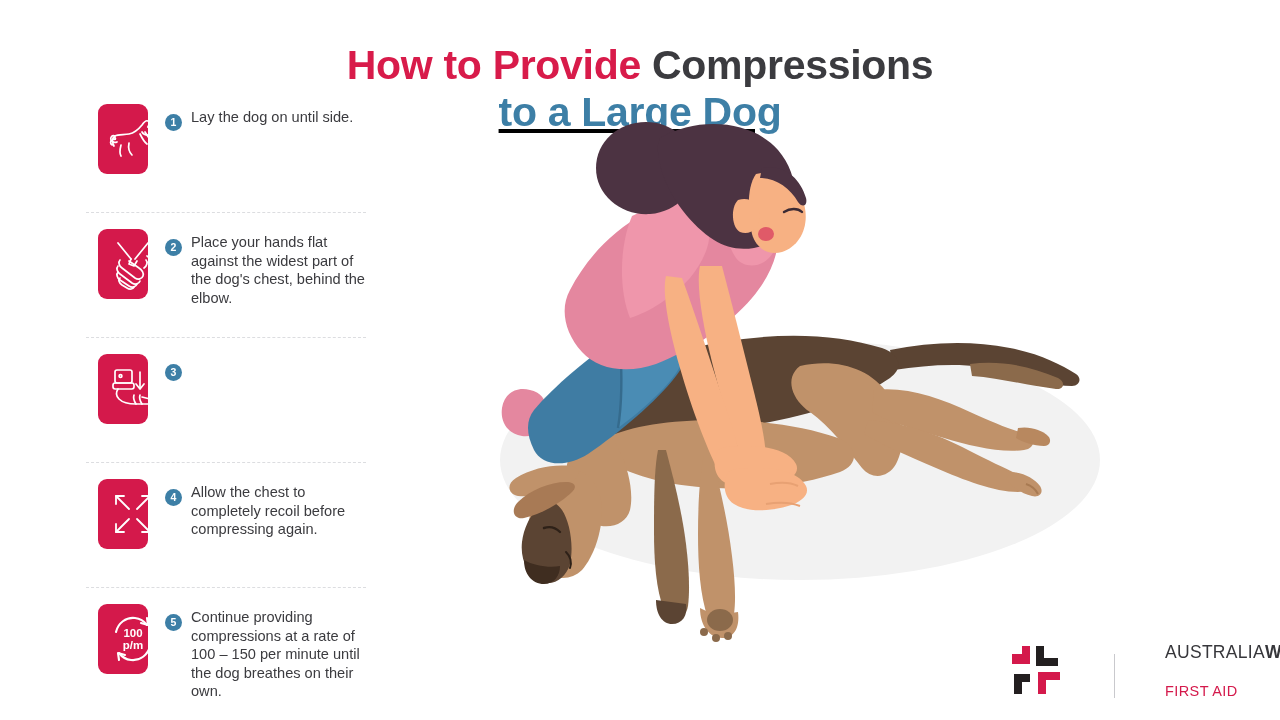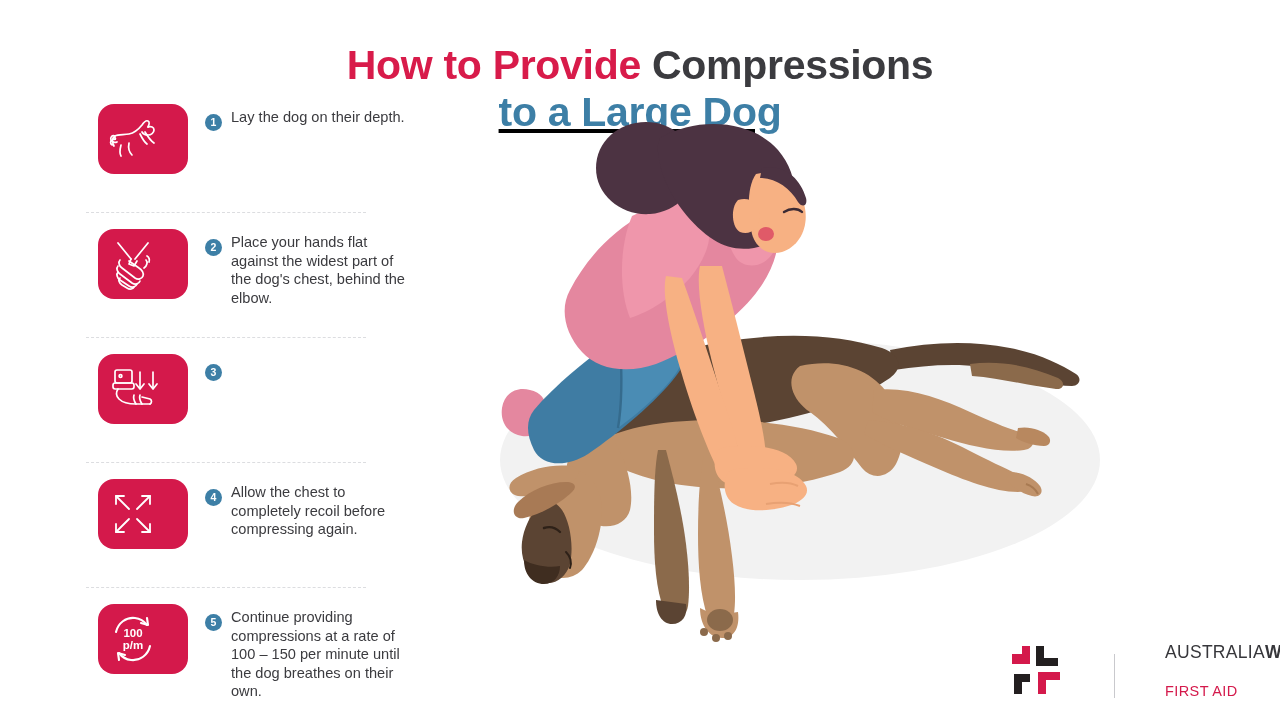--- a/index.html
+++ b/index.html
@@ -49,23 +49,23 @@
     top: 104px;
     width: 320px;
   }
   .step {
     position: relative;
     display: flex;
     align-items: flex-start;
   }
   .step-tile {
     flex: 0 0 auto;
-    width: 90px;
+    width: 50px;
     height: 70px;
-    border-radius: 16px;
+    border-radius: 9px;
     background: #d4194b;
     margin-left: 12px;
     position: relative;
   }
   .step-tile svg { display: block; }
   .step-body {
     display: flex;
     align-items: flex-start;
     margin-left: 17px;
     padding-top: 4px;
@@ -179,21 +179,21 @@
           <path d="M13 37 C12 39 13 41 15 41"></path>
           <path d="M23 41 C22 45 21 49 23 52"></path>
           <path d="M31 39 C30 44 31 48 34 51"></path>
           <path d="M42 30 C44 34 46 38 49 40"></path>
           <path d="M47 28 C50 33 53 37 56 39"></path>
         </g>
       </svg>
     </div>
     <div class="step-body">
       <div class="step-badge">1</div>
-      <div class="step-text">Lay the dog on their depth.</div>
+      <div class="step-text">Lay the dog on until side.</div>
     </div>
   </div>
 
   <div class="divider"></div>
 
   <div class="step step-2">
     <div class="step-tile">
       <svg width="70" height="70" viewBox="0 0 70 70">
         <g fill="none" stroke="#ffffff" stroke-width="1.7" stroke-linecap="round" stroke-linejoin="round">
           <path d="M20 14 L33 30"></path>

